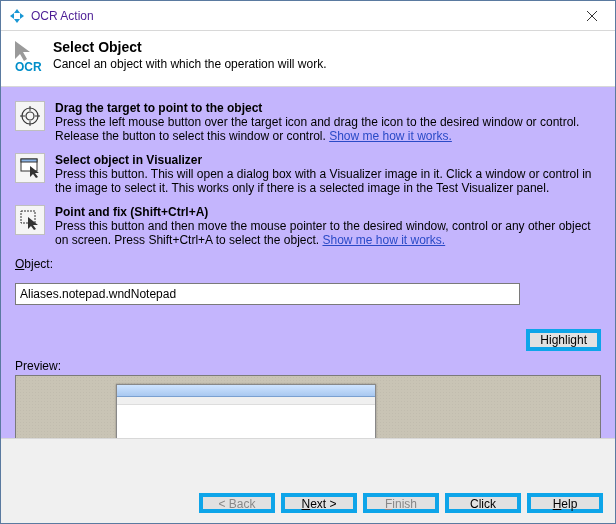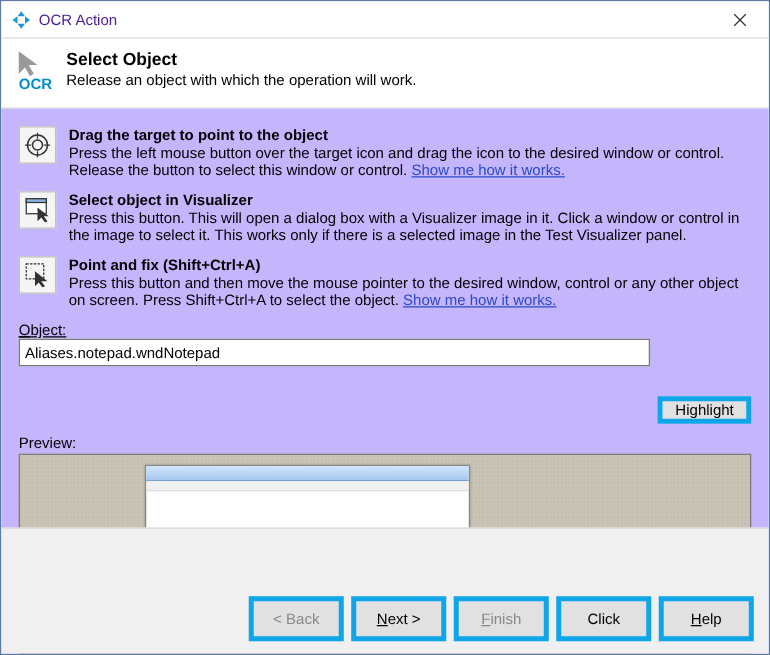--- a/index.html
+++ b/index.html
@@ -68,21 +68,21 @@
     display:flex; align-items:center; justify-content:center;
     flex-shrink:0;
     margin-right:10px;
   }
   .method .mtext { flex:1; }
   .method .mtitle { font-weight:bold; }
   .method .mdesc { }
   a.link { color:#2a4ac7; text-decoration:underline; cursor:pointer; }
 
   .object-row { margin-top:2px; }
-  .object-label { margin-bottom:0;text-decoration:underline; }
+  .object-label { margin-bottom:12px; }
   .object-label .ul { text-decoration: underline; }
   .object-line { display:flex; gap:6px; }
   .object-input {
     flex:1;
     border:1px solid #7a7a7a;
     height:22px;
     padding:2px 4px;
     font-family:inherit;
     font-size:12px;
     background:#fff;
@@ -141,21 +141,21 @@
   .footer {
     position:absolute;
     left:0; right:0; bottom:0;
     padding:8px 12px 10px;
     border-top:1px solid #d8d8d8;
     background:#f0f0f0;
     display:flex;
     justify-content:flex-end;
     gap:6px;
   }
-  .footer .btn { min-width:76px; height:36px; }
+  .footer .btn { min-width:76px; height:20px; }
   .footer .btn[disabled] { color:#888; }
   .u { text-decoration:underline; }
 </style>
 </head>
 <body>
 
 <div class="titlebar">
   <span class="appicon">
     <svg width="16" height="16" viewBox="0 0 16 16">
       <path d="M8 1 L11 5 L5 5 Z" fill="#1997d4"></path>
@@ -175,21 +175,21 @@
 
 <div class="header">
   <div class="icon">
     <svg width="34" height="34" viewBox="0 0 34 34">
       <polygon points="2,2 2,20 7,15 11,22 14,20 10,13 17,13" fill="#9a9a9a"></polygon>
       <text x="2" y="32" font-family="Segoe UI, sans-serif" font-weight="bold" font-size="12" fill="#008ec9">OCR</text>
     </svg>
   </div>
   <div>
     <div class="big-title">Select Object</div>
-    <div class="subtitle">Release an object with which the operation will work.</div>
+    <div class="subtitle">Cancel an object with which the operation will work.</div>
   </div>
 </div>
 
 <div class="content">
 
   <div class="method">
     <div class="micon">
       <svg width="20" height="20" viewBox="0 0 20 20">
         <circle cx="10" cy="10" r="8" fill="none" stroke="#333" stroke-width="1.2"></circle>
         <circle cx="10" cy="10" r="4" fill="none" stroke="#333" stroke-width="1.2"></circle>

